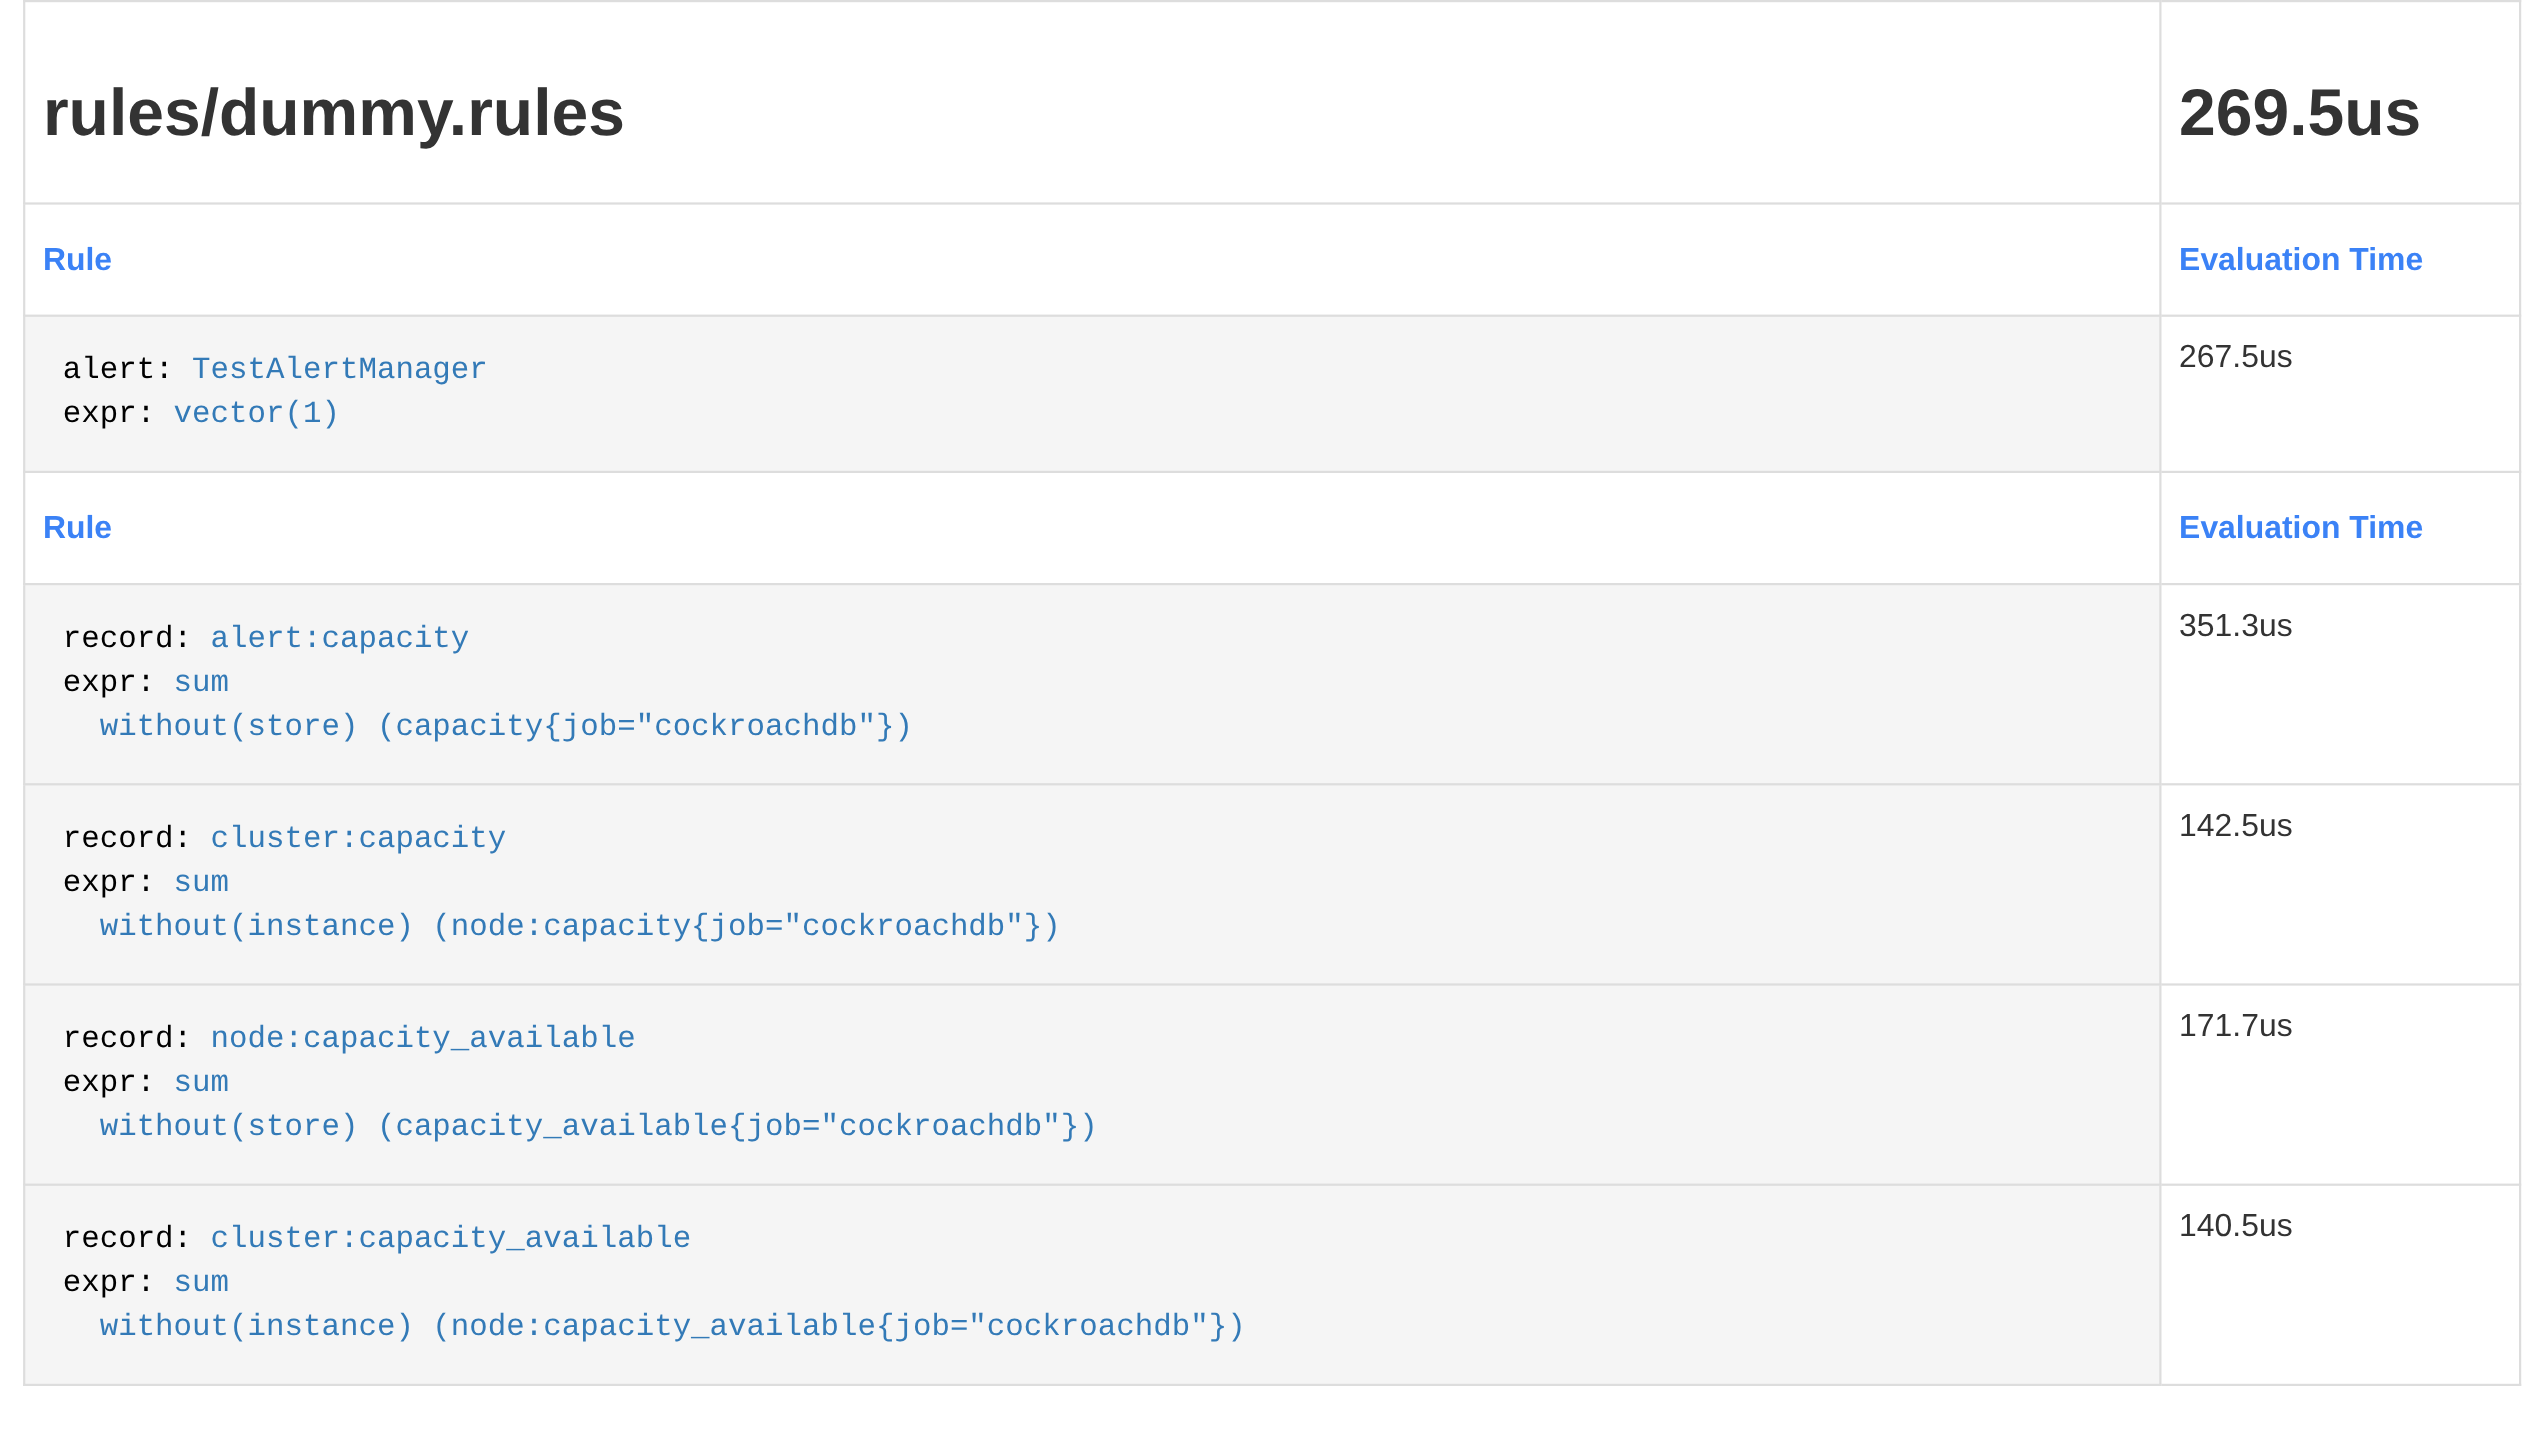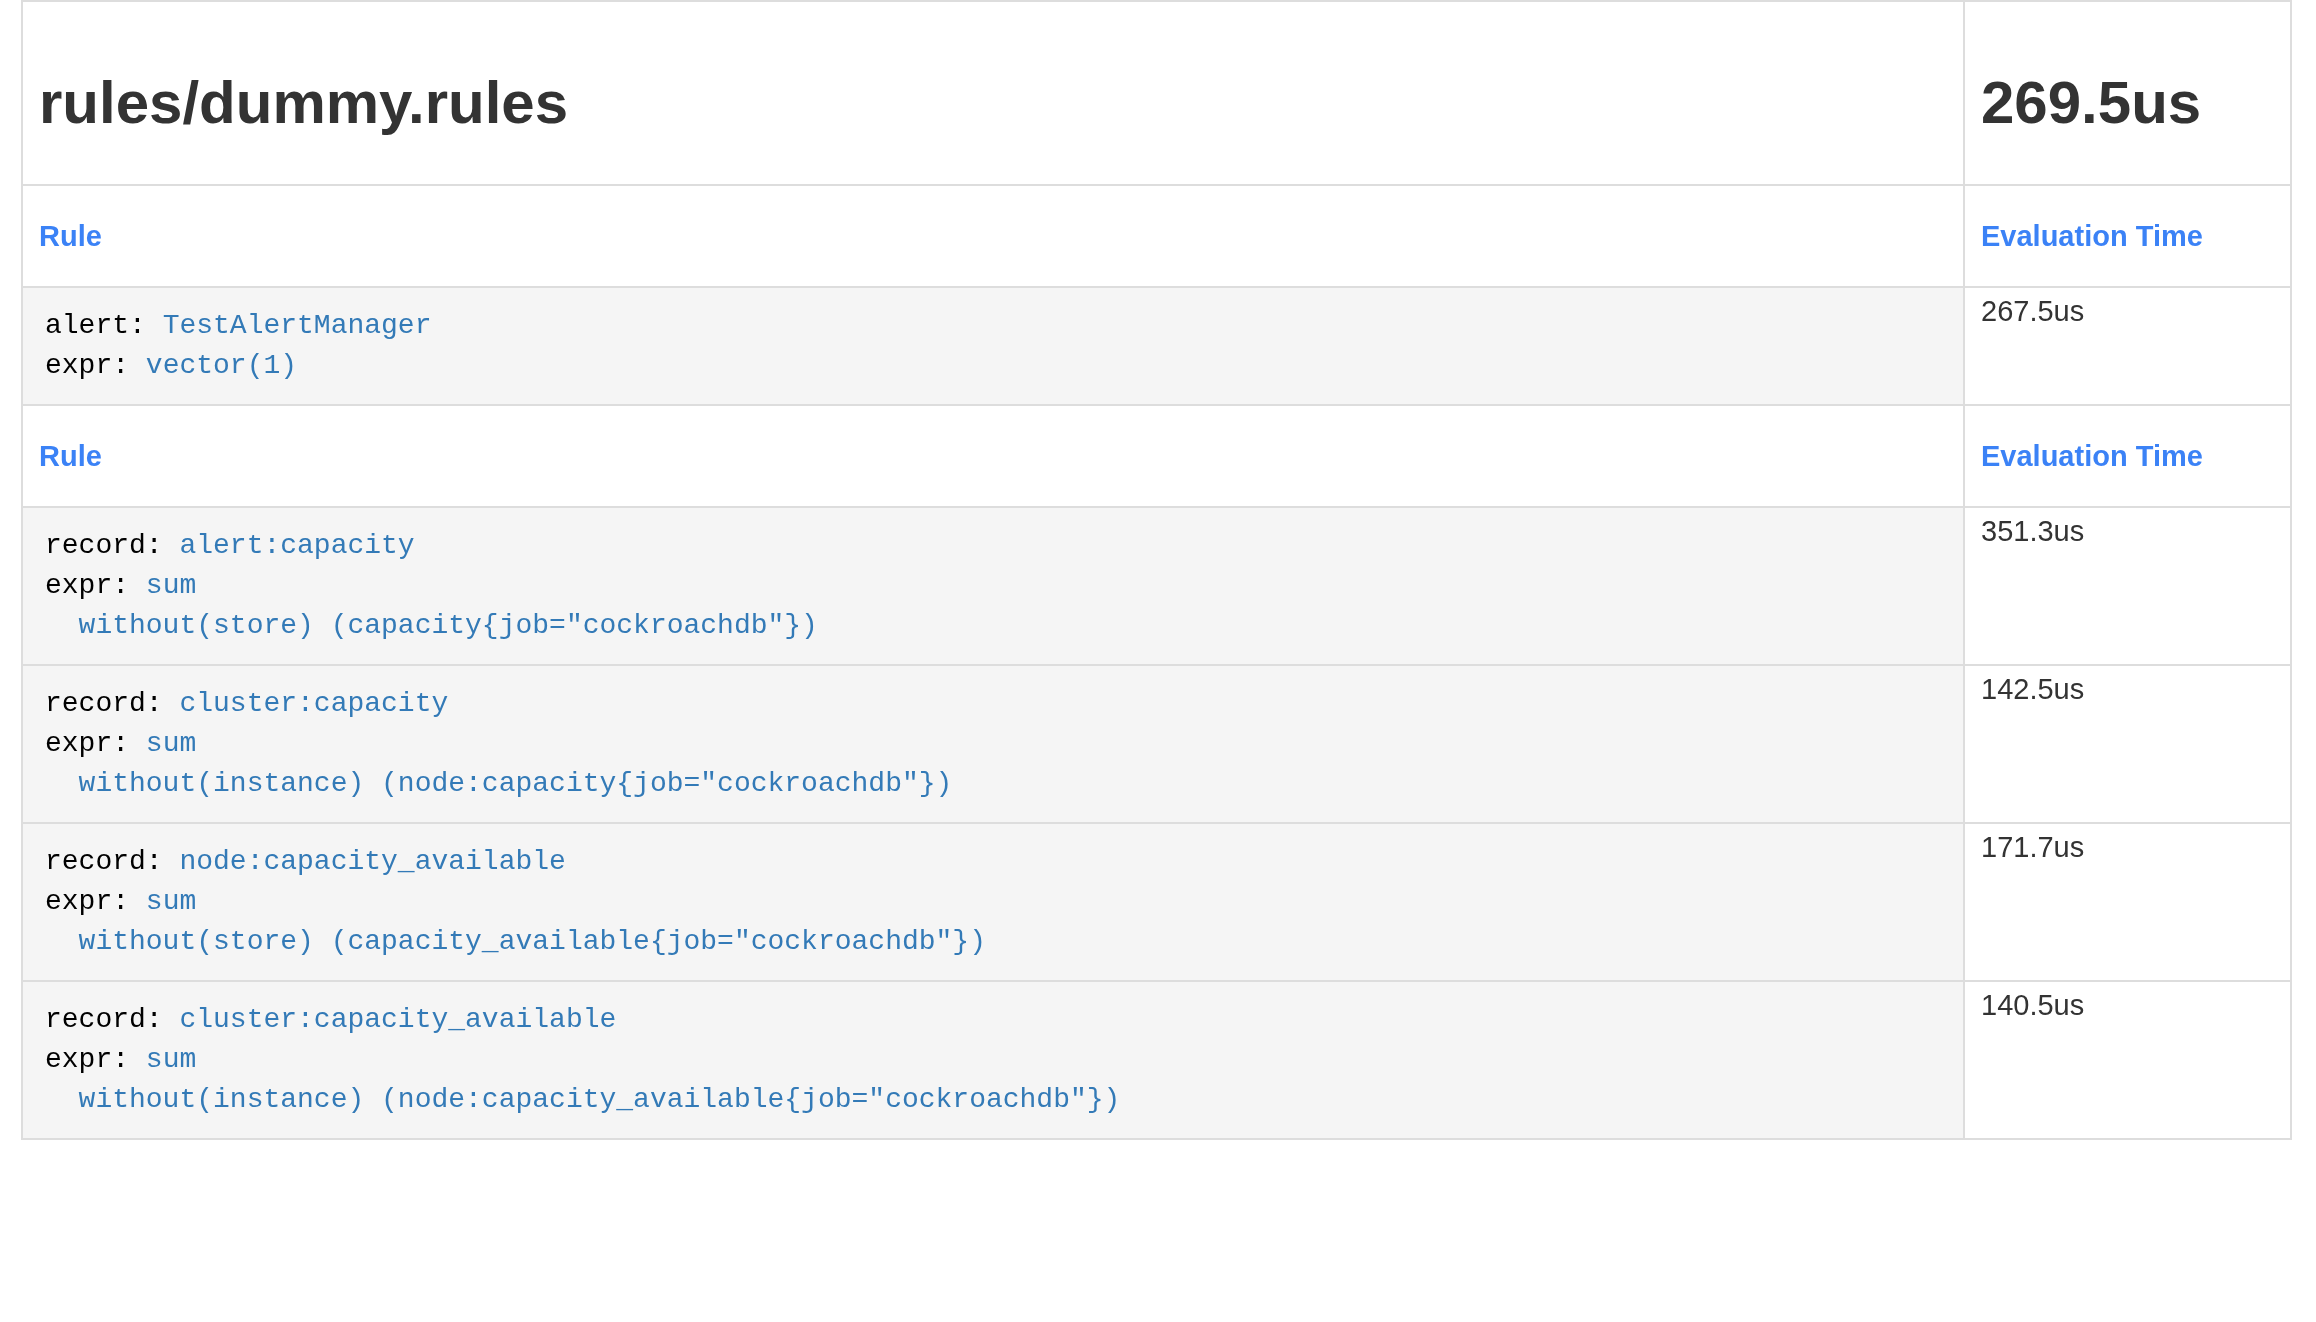--- a/index.html
+++ b/index.html
@@ -48,40 +48,40 @@
     color: #333333;
   }
   td.colhead {
     padding: 30px 16px;
     font-size: 29px;
     line-height: 40px;
     font-weight: bold;
     color: #3b82f6;
   }
   td.rule-cell {
-    padding: 0;
+    padding: 12px;
     background: #f5f5f5;
   }
   pre.rule-pre {
     margin: 0;
     padding: 18px 12px 18px 22px;
     font-family: "Liberation Mono", "DejaVu Sans Mono", monospace;
     font-size: 28px;
     line-height: 40px;
     color: #000000;
     white-space: pre;
     overflow: hidden;
   }
   a.rule-link {
     color: #337ab7;
     text-decoration: none;
     cursor: pointer;
   }
   td.time-cell {
-    padding: 3px 12px 17px 16px;
+    padding: 17px 12px 17px 16px;
     font-size: 29px;
     line-height: 40px;
     color: #333333;
   }
 </style>
 </head>
 <body>
 
 <div class="wrap">
 

